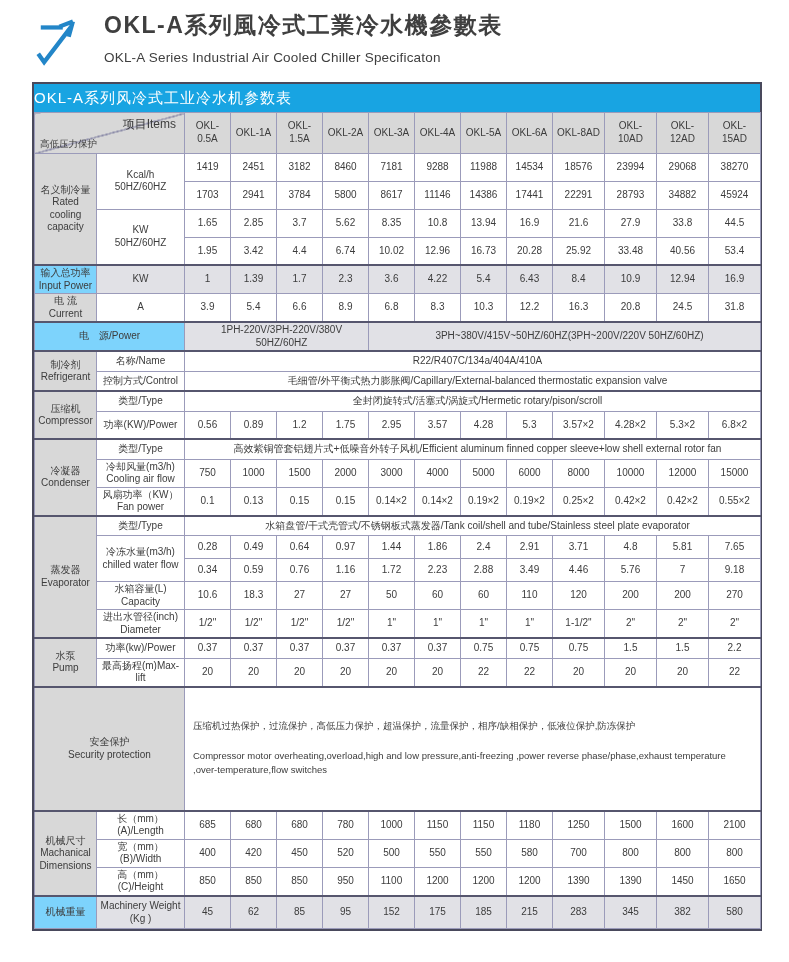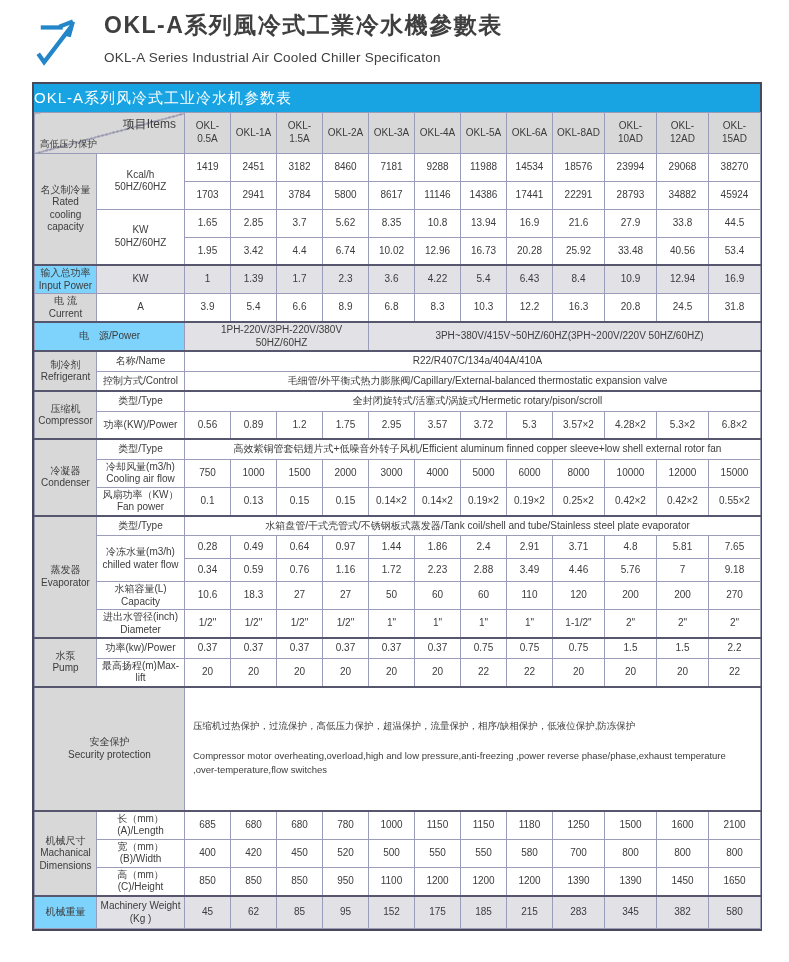--- a/index.html
+++ b/index.html
@@ -211,21 +211,21 @@
           <td colspan="12" class="wide">全封闭旋转式/活塞式/涡旋式/Hermetic rotary/pison/scroll</td>
         </tr>
         <tr class="h28">
           <th class="sub">功率(KW)/Power</th>
           <td>0.56</td>
             <td>0.89</td>
             <td>1.2</td>
             <td>1.75</td>
             <td>2.95</td>
             <td>3.57</td>
-            <td>3.72</td>
+            <td>4.28</td>
             <td>5.3</td>
             <td>3.57×2</td>
             <td>4.28×2</td>
             <td>5.3×2</td>
             <td>6.8×2</td>
         </tr>
         <tr class="h20 sect">
           <th class="lbl" rowspan="3">冷凝器
 Condenser</th>
           <th class="sub">类型/Type</th>

